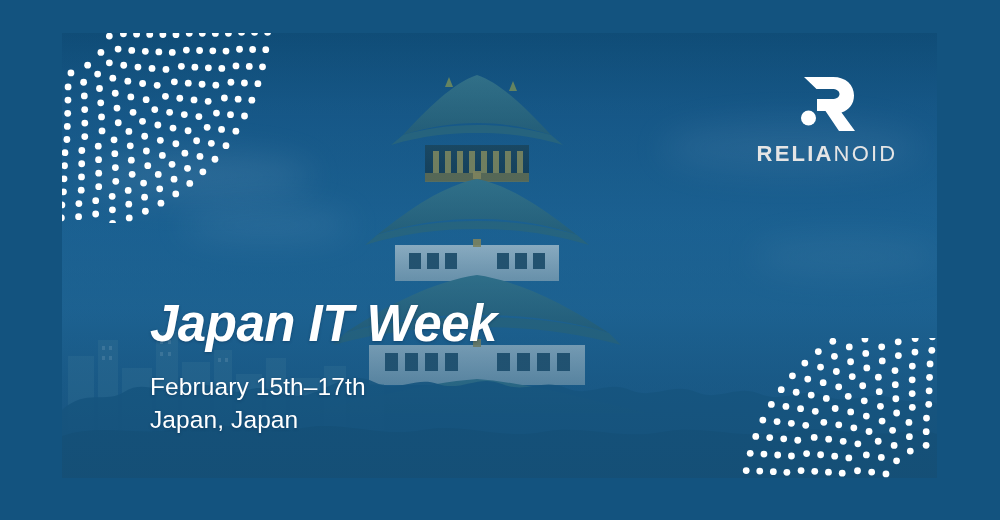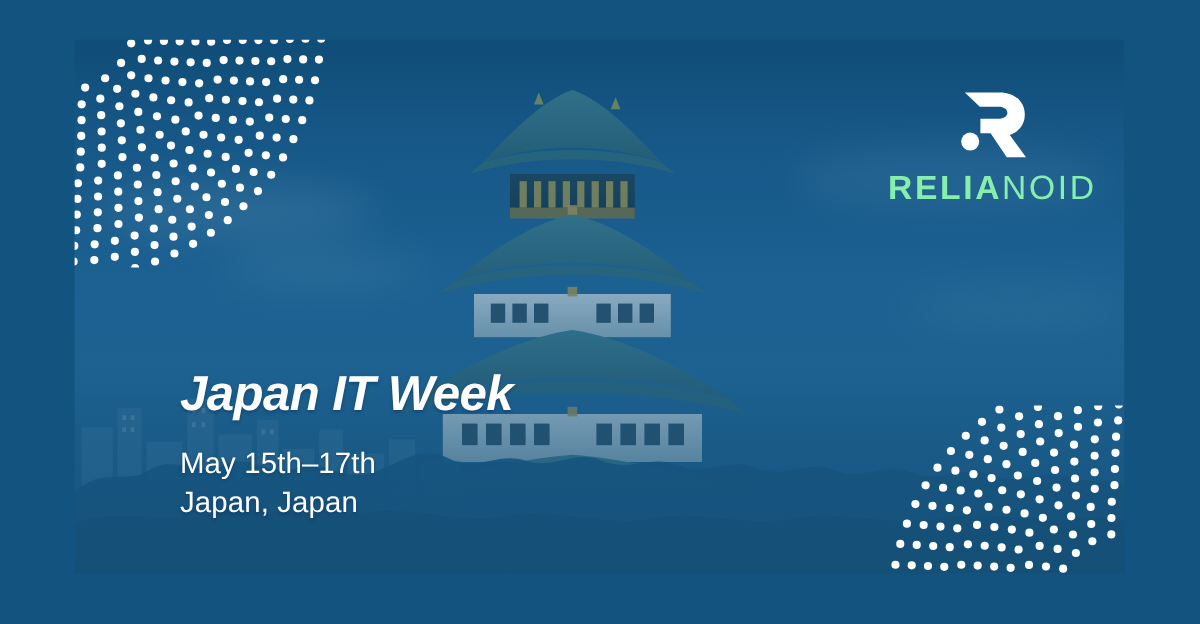--- a/index.html
+++ b/index.html
@@ -93,37 +93,37 @@
   
   #logo {
     position:absolute;
     right:20px; top:38px;
     width:180px;
     text-align:center;
     user-select:none;
   }
   #logo-mark { width:64px; height:62px; margin:0 auto 10px auto; display:block; }
   #logo-wordmark {
-    font-size:28px;
+    font-size:22px;
     letter-spacing:2.2px;
-    color:#86efac;
+    color:#e5e5e5;
     line-height:1;
     white-space:nowrap;
   }
   #logo-wordmark .bold  { font-weight:700; }
   #logo-wordmark .light { font-weight:300; }
 
   
   #text-block {
     position:absolute;
     left:88px; bottom:42px;
     color:#ffffff;
   }
   #event-title {
-    font-size:41px;
+    font-size:51px;
     font-weight:700;
     font-style:italic;
     letter-spacing:-0.5px;
     line-height:1;
     margin-bottom:22px;
     text-shadow:0 1px 3px rgba(0,30,60,0.35);
     text-align:right;
   }
   #event-dates, #event-location {
     font-size:24.5px;
@@ -604,18 +604,18 @@
         <path d="M9 6 L38 6 C51 6 59 14 59 24.5 C59 33 54 39 46.5 41.5 L60 60 L44 60 L30.5 40 L22 40 L22 28 L37 28
                  C41.5 28 44.5 26 44.5 23 C44.5 20 41.5 18 37 18 L21.5 18 L9 6 Z" fill="#ffffff"></path>
       </svg>
       <div id="logo-wordmark">
         <span class="bold">RELIA</span><span class="light">NOID</span>
       </div>
     </div>
 
     <div id="text-block">
       <div id="event-title">Japan IT Week</div>
-      <div id="event-dates">May 15th–17th</div>
+      <div id="event-dates">February 15th–17th</div>
       <div id="event-location">Japan, Japan</div>
     </div>
 
   </div>
 </div>
 
 </body></html>

